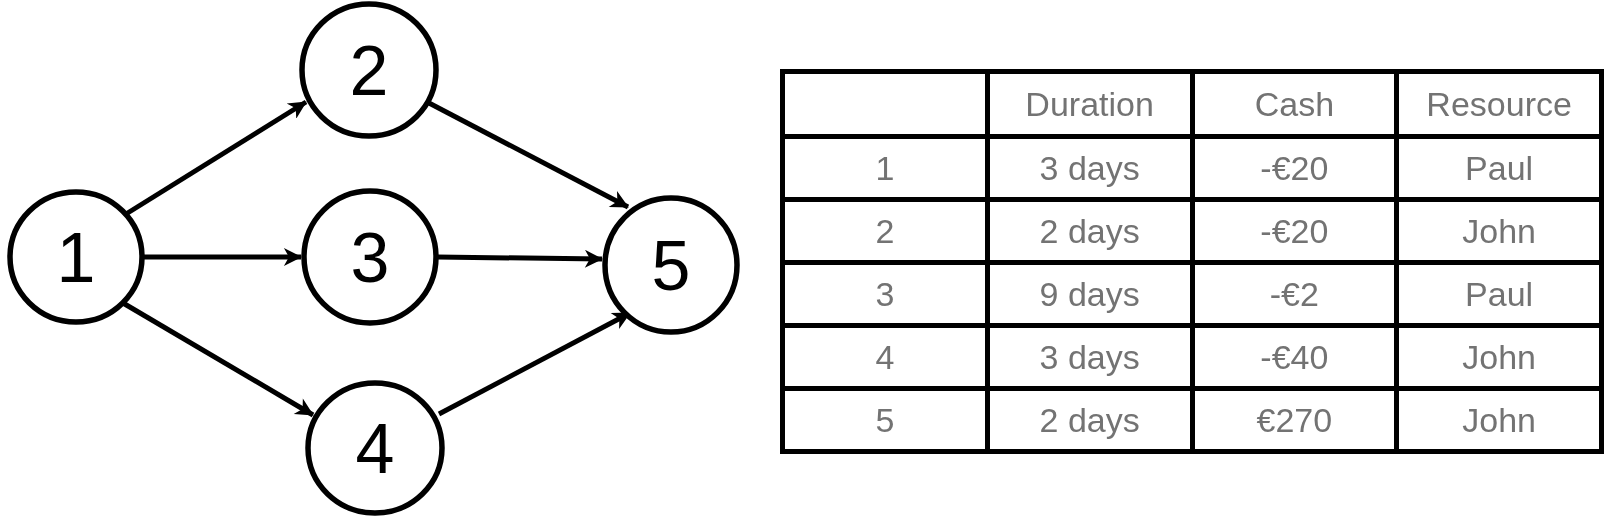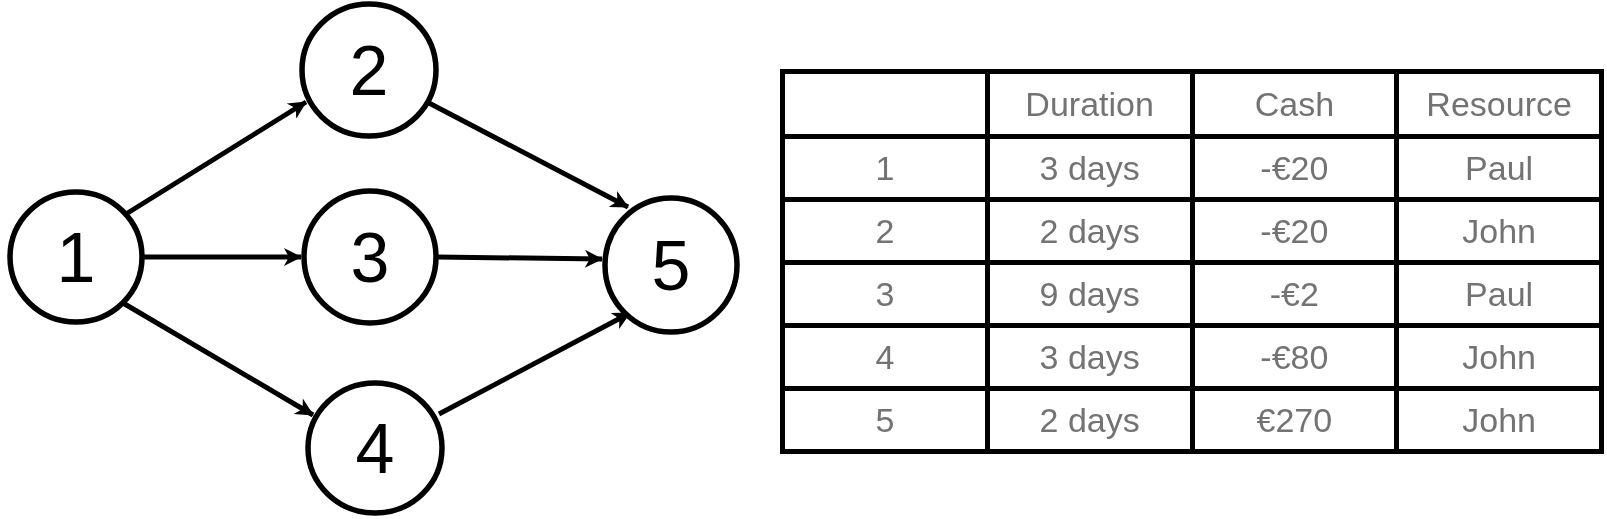--- a/index.html
+++ b/index.html
@@ -112,21 +112,21 @@
         </tr>
         <tr>
           <td>3</td>
           <td>9 days</td>
           <td>-€2</td>
           <td>Paul</td>
         </tr>
         <tr>
           <td>4</td>
           <td>3 days</td>
-          <td>-€80</td>
+          <td>-€40</td>
           <td>John</td>
         </tr>
         <tr>
           <td>5</td>
           <td>2 days</td>
           <td>€270</td>
           <td>John</td>
         </tr>
       </tbody>
   </table>

